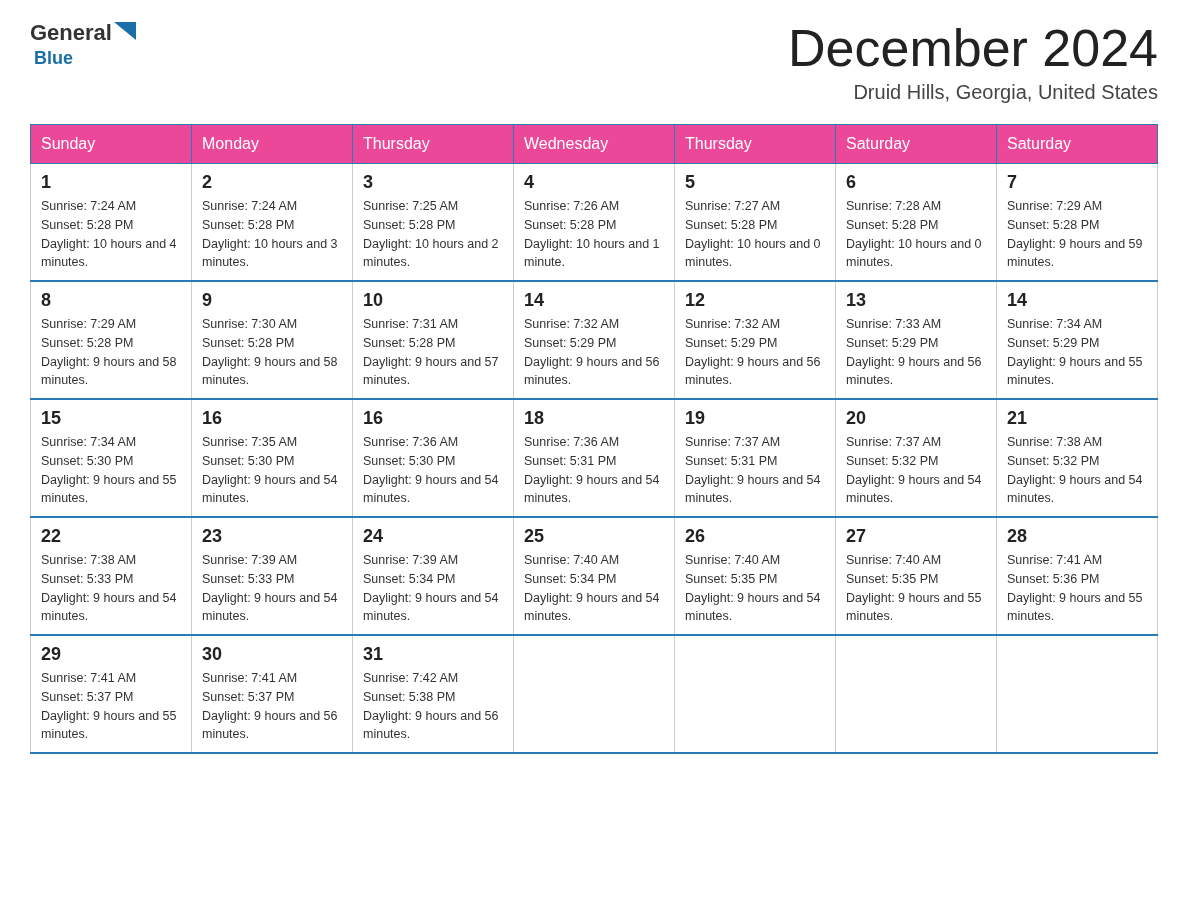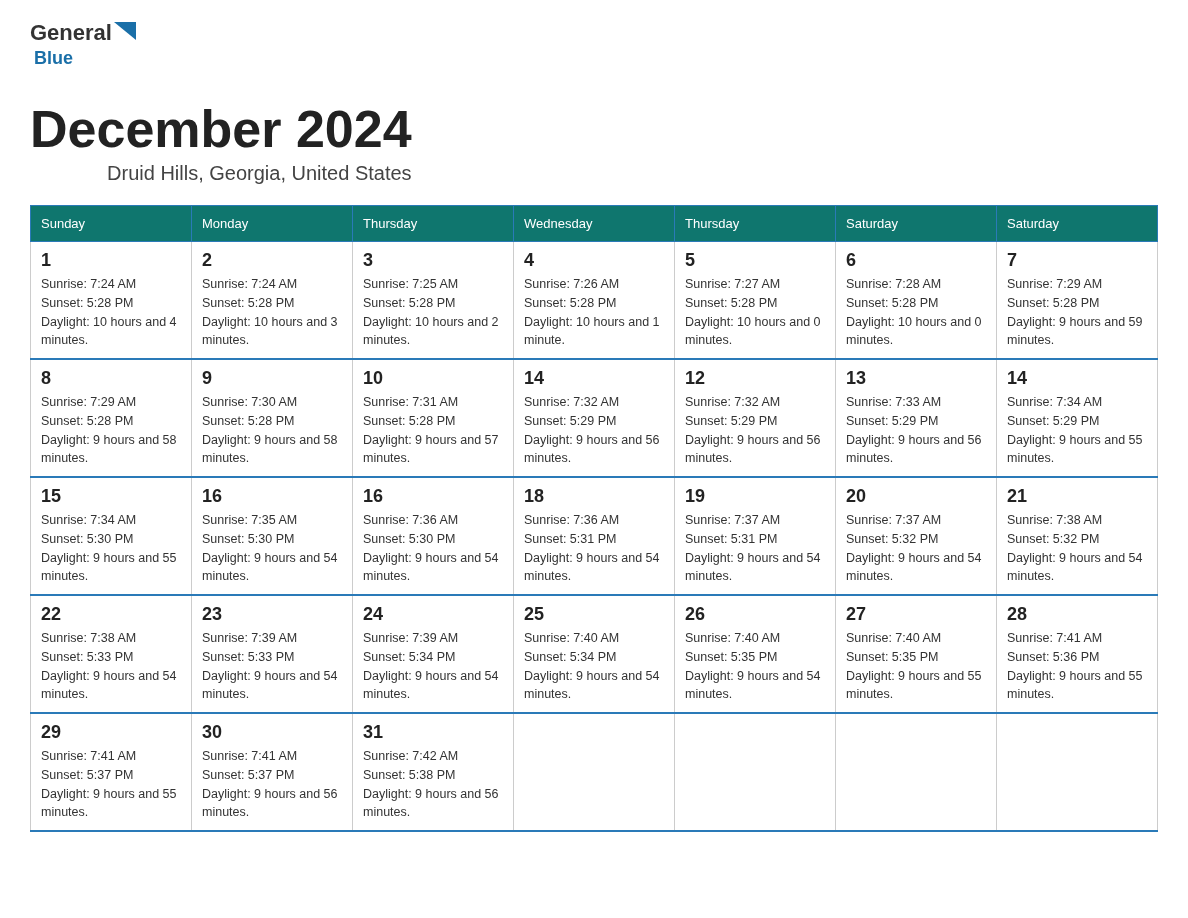--- a/index.html
+++ b/index.html
@@ -8,21 +8,20 @@
       background: #fff;
       width: 1188px;
       min-height: 918px;
       padding: 20px 30px;
     }
     .header-area {
       display: flex;
       justify-content: space-between;
       align-items: flex-start;
       margin-bottom: 20px;
-      flex-direction: column;
     }
     .logo {
       display: flex;
       align-items: center;
       gap: 0;
     }
     .logo-text-general {
       font-size: 22px;
       font-weight: bold;
       color: #333;
@@ -42,39 +41,38 @@
     }
     .logo-row1 {
       display: flex;
       align-items: center;
     }
     .title-block {
       text-align: right;
     }
     .month-title {
       font-size: 52px;
-      font-weight: 700;
+      font-weight: 400;
       color: #222;
       line-height: 1.1;
-      margin-top: 32px;
     }
     .location-title {
       font-size: 20px;
       color: #444;
       margin-top: 4px;
     }
     .calendar-table {
       width: 100%;
       border-collapse: collapse;
       table-layout: fixed;
     }
     .calendar-table thead th {
-      background-color: #0f766e;
+      background-color: #ec4899;
       color: #fff;
-      font-size: 13px;
+      font-size: 16px;
       font-weight: normal;
       padding: 10px 10px;
       text-align: left;
       border: 1px solid #2a7ab8;
     }
     .calendar-table tbody td {
       vertical-align: top;
       padding: 8px 10px;
       border: 1px solid #ccc;
       font-size: 13px;

